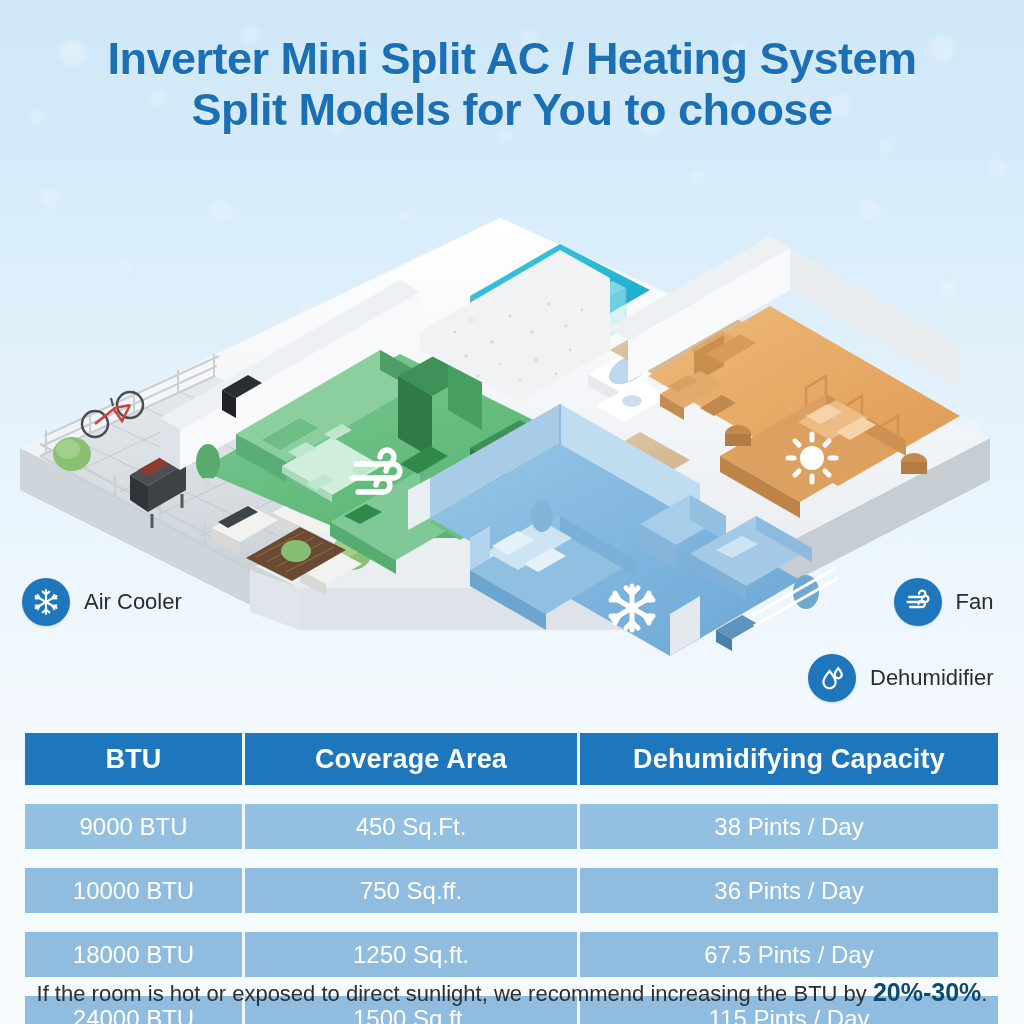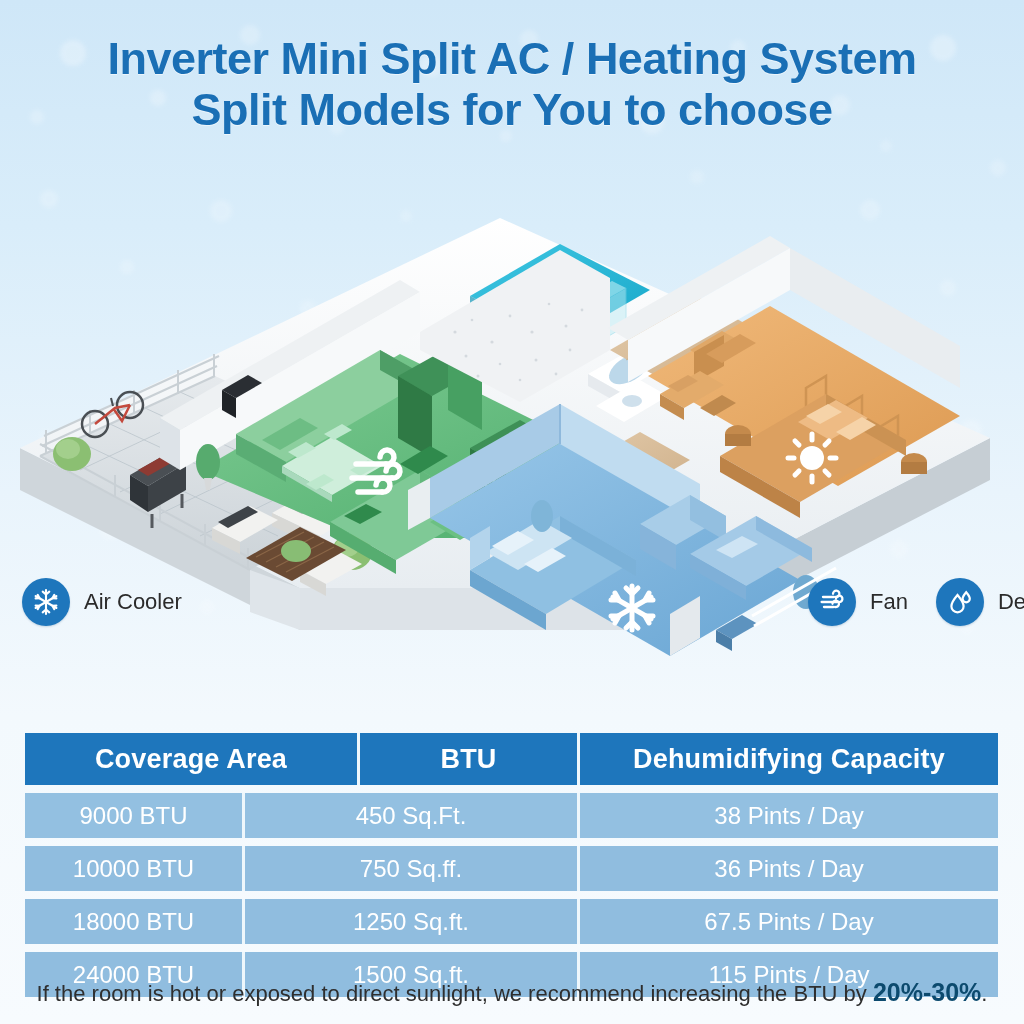--- a/index.html
+++ b/index.html
@@ -21,21 +21,21 @@
     line-height:1.04;
   }
   .title-line.l1{font-size:45px;}
   .title-line.l2{font-size:45px;margin-top:4px;}
 
   
   #stage{position:absolute;top:118px;left:0;width:1024px;height:600px;z-index:2;}
   #stage svg{display:block;}
 
   
-  .legend{position:absolute;z-index:6;display:flex;flex-direction:row;gap:28px;align-items:flex-end;}
+  .legend{position:absolute;z-index:6;display:flex;flex-direction:column;gap:28px;align-items:flex-end;}
   .legend.left{left:22px;top:578px;}
   .legend.right{left:808px;top:578px;}
   .legend-item{display:flex;align-items:center;gap:14px;}
   .badge{
     width:48px;height:48px;border-radius:50%;background:#1e76bc;
     display:flex;align-items:center;justify-content:center;flex:0 0 48px;
     box-shadow:0 1px 2px rgba(0,60,110,.18);
   }
   .badge svg{display:block;}
   .legend-label{font-size:22px;color:#2b2b2b;white-space:nowrap;}
@@ -47,21 +47,21 @@
     box-sizing:border-box;display:flex;align-items:center;justify-content:center;
     color:#ffffff;text-align:center;
   }
   .c0{width:220px;} .c1{width:335px;} .c2{width:418px;}
   .thead .tcell{
     background:#1e76bc;height:52px;font-size:27px;font-weight:bold;
     letter-spacing:.2px;
   }
   .thead .c0{border-right:3px solid #eef7fc;}
   .thead .c1{border-right:3px solid #eef7fc;}
-  .tbody .trow{margin-top:8px;}
+  .tbody .trow{margin-top:19px;}
   .tbody .tcell{
     background:#90bddf;height:45px;font-size:24px;
     border-right:3px solid #eef7fc;
   }
   .tbody .c2{border-right:none;}
   .tbody .trow:first-child .tcell{background:#93c0e1;}
 
   
   #footnote{
     position:absolute;left:0;top:978px;width:1024px;text-align:center;z-index:6;
@@ -536,22 +536,22 @@
           <path d="M21.2,5.2 C21.2,5.2 17.6,9.4 17.6,11.7 a3.6,3.6 0 0,0 7.2,0 C24.8,9.4 21.2,5.2 21.2,5.2 Z"></path>
         </g>
       </svg>
     </span>
     <span class="legend-label">Dehumidifier</span>
   </div>
 </div>
 
 <div id="table">
   <div class="trow thead">
+    <div class="tcell c0">BTU</div>
     <div class="tcell c1">Coverage Area</div>
-    <div class="tcell c0">BTU</div>
     <div class="tcell c2">Dehumidifying Capacity</div>
   </div>
   <div class="tbody">
     <div class="trow">
       <div class="tcell c0">9000 BTU</div>
       <div class="tcell c1">450 Sq.Ft.</div>
       <div class="tcell c2">38 Pints / Day</div>
     </div>
     <div class="trow">
       <div class="tcell c0">10000 BTU</div>

